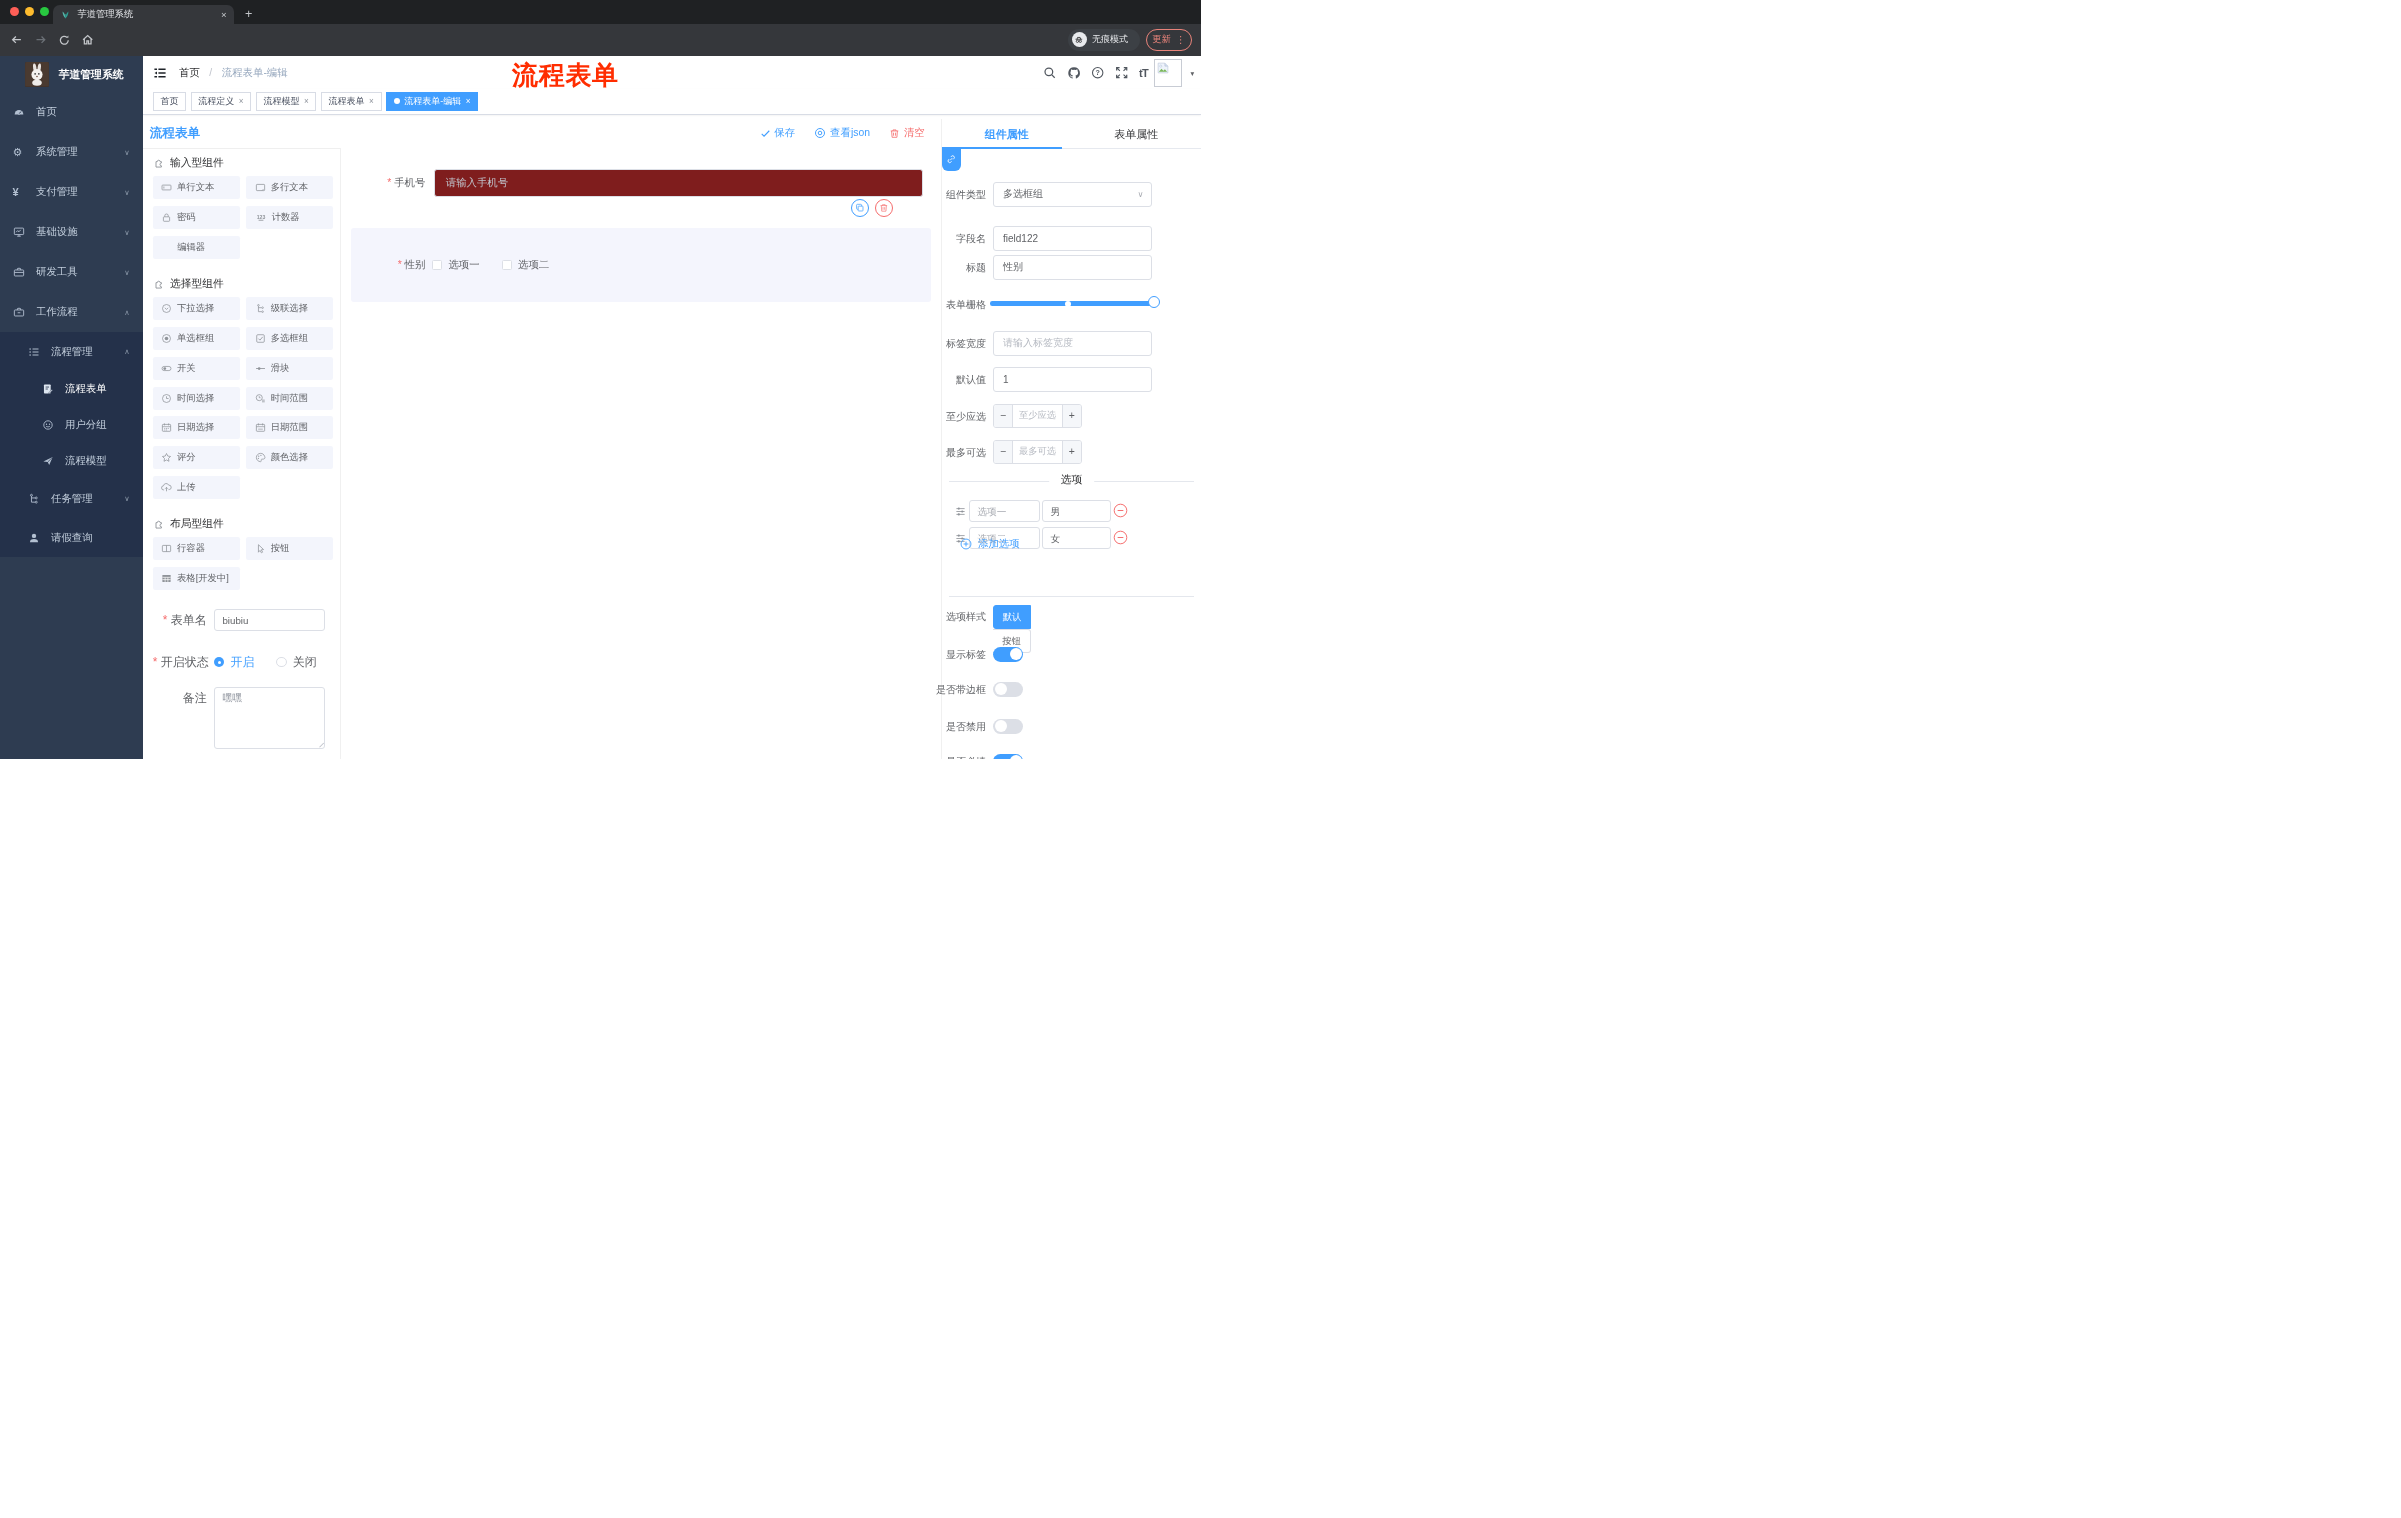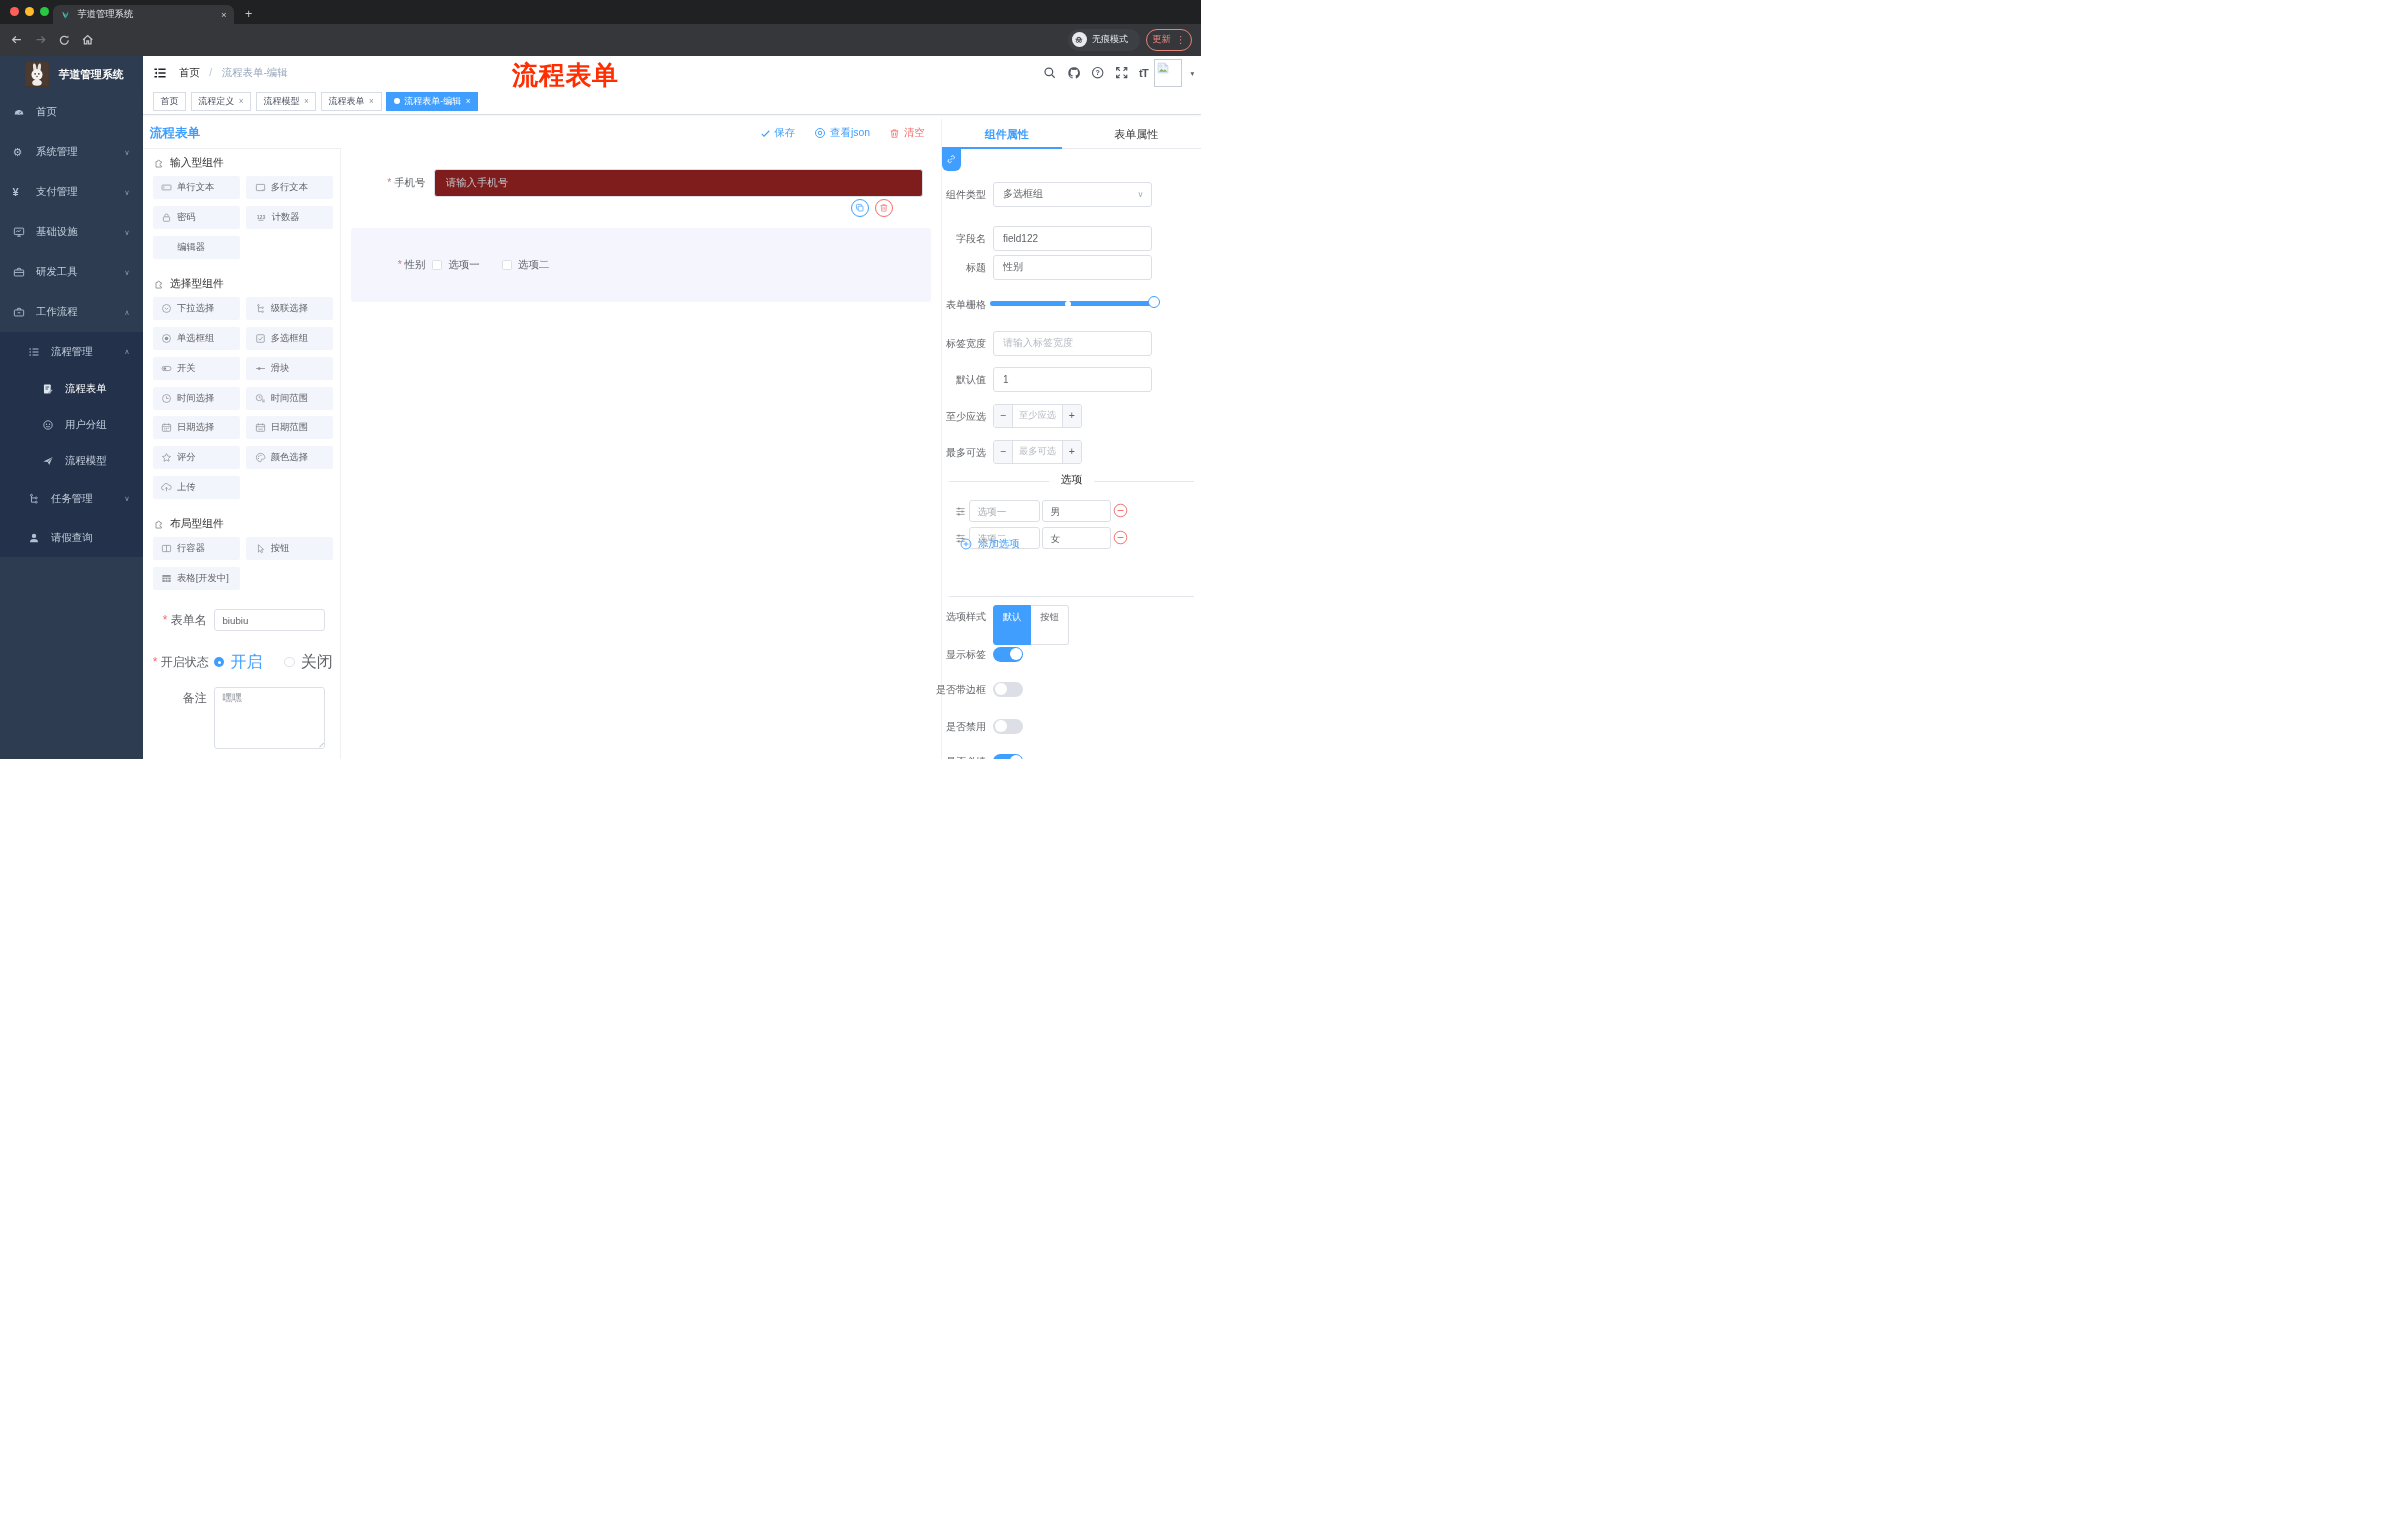--- a/index.html
+++ b/index.html
@@ -107,21 +107,21 @@
     font-size:9.7px; color:#606266; line-height:21px; padding-left:7.4px; }
   .tarea { width:111px; height:62px; border:0.7px solid #dcdfe6; border-radius:3px; background:#fff;
     font-size:9.7px; color:#8a8f99; padding:4.5px 7.4px; position:relative; }
   .tarea::after { content:""; position:absolute; right:1.5px; bottom:1.5px; width:6px; height:6px;
     border-right:1.5px solid #c0c4cc; border-bottom:0; transform:rotate(45deg); border-left:0; border-top:0; }
   .radio-row { display:flex; align-items:center; height:22px; gap:0; }
   .rad { width:10.4px; height:10.4px; border-radius:50%; }
   .rad.on { background:#409eff; position:relative; }
   .rad.on::after { content:""; position:absolute; left:3.7px; top:3.7px; width:3px; height:3px; border-radius:50%; background:#fff; }
   .rad.off { background:#fff; border:0.7px solid #dcdfe6; }
-  .radlab { font-size:16px; margin-left:6px; }
+  .radlab { font-size:12px; margin-left:6px; }
   .radlab.on { color:#409eff; } .radlab.off { color:#606266; }
 
   
   .canvas { position:absolute; left:198px; top:33px; width:600px; bottom:0; background:#fff; }
   .frow { position:absolute; display:flex; align-items:center; }
   .flabel { width:74px; text-align:right; font-size:10.4px; color:#606266; white-space:nowrap; }
   .finput { margin-left:9px; flex:1; height:27.5px; border:0.7px solid #dcdfe6; border-radius:3px;
     background:#7f1d1d; display:flex; align-items:center; padding-left:10.4px; }
   .placeholder { color:#bfc3cb; font-size:10.4px; }
   .widget-actions { position:absolute; top:51px; right:48px; display:flex; gap:6px; z-index:3; }
@@ -162,21 +162,21 @@
     align-items:center; justify-content:center; }
   .stepbtn.minus { border-right:0.7px solid #dcdfe6; } .stepbtn.plus { border-left:0.7px solid #dcdfe6; }
   .stepmid { flex:1; display:flex; align-items:center; justify-content:center; font-size:9.3px; color:#b6bac2; }
   .pdivider { position:absolute; left:7.4px; right:7.4px; height:0.7px; background:#e4e7ed; }
   .pdivlabel { position:absolute; left:50%; top:-7.4px; transform:translateX(-50%); background:#fff;
     padding:0 12px; font-size:10.8px; color:#303133; font-weight:500; white-space:nowrap; }
   .optrow { position:absolute; height:22px; }
   .optinput { position:absolute; height:22px; border:0.7px solid #dcdfe6; border-radius:3px; background:#fff;
     font-size:9.7px; line-height:21px; padding-left:7.4px; }
   .addopt { position:absolute; display:flex; align-items:center; gap:6px; color:#409eff; font-size:10.4px; cursor:pointer; }
-  .seg { display:flex; height:40px; }
+  .seg { display:flex; height:22px;flex-direction:column; }
   .segbtn { width:38px; text-align:center; line-height:22px; font-size:9.3px; }
   .segbtn.on { background:#409eff; color:#fff; border:0.7px solid #409eff; border-radius:3px 0 0 3px; }
   .segbtn.off { background:#fff; color:#606266; border:0.7px solid #dcdfe6; border-left:none; border-radius:0 3px 3px 0; }
   .toggle { width:30px; height:15px; border-radius:7.4px; position:relative; cursor:pointer; }
   .toggle.on { background:#409eff; } .toggle.off { background:#dcdfe6; }
   .toggle .knob { position:absolute; top:1.5px; width:12px; height:12px; border-radius:50%; background:#fff; }
   .toggle.on .knob { right:1.5px; } .toggle.off .knob { left:1.5px; }
 </style>
 </head>
 <body>

